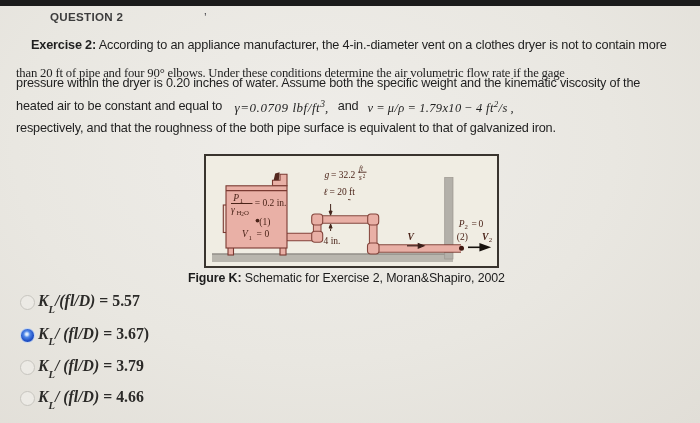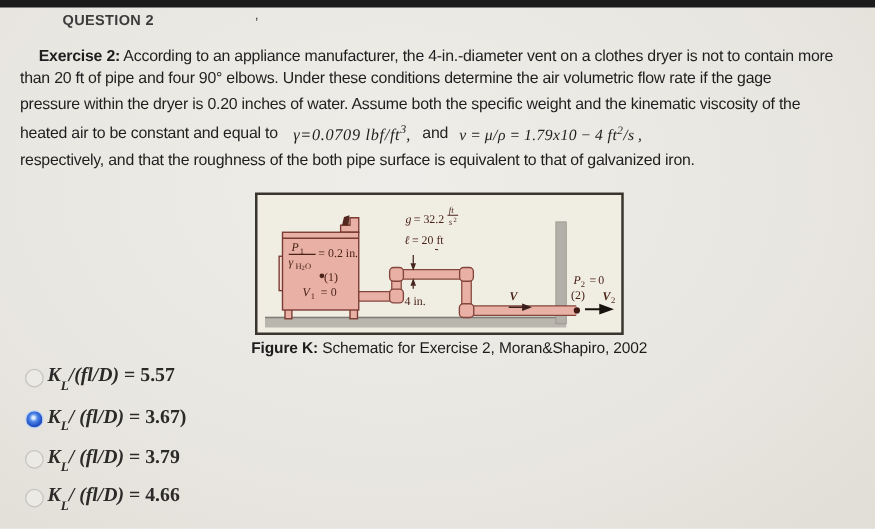--- a/index.html
+++ b/index.html
@@ -7,38 +7,38 @@
     width:700px;height:423px;overflow:hidden;position:relative;
     font-family:"Liberation Sans", sans-serif;
     background:radial-gradient(ellipse at 45% 35%, #efede9 0%, #e9e7e1 55%, #e1ded7 100%);
   }
   .topbar{position:absolute;left:0;top:0;width:700px;height:6px;background:#1b1b1b;}
   .qtitle{position:absolute;left:30px;top:10px;font-size:11.6px;font-weight:bold;color:#3c3c3c;letter-spacing:.3px;margin-left:20px;}
   .tick{position:absolute;left:204px;top:11px;font-size:12px;color:#4a4a50;}
   .line{position:absolute;left:16px;font-size:12.7px;letter-spacing:-0.18px;color:#1f1f1f;white-space:nowrap;line-height:14px;}
   .serA{font-family:"Liberation Serif", serif;font-style:italic;font-size:13px;letter-spacing:0.55px;position:relative;top:2.5px;margin-left:9px;}
   .serB{font-family:"Liberation Serif", serif;font-style:italic;font-size:12.5px;letter-spacing:0.35px;position:relative;top:2.5px;margin-left:9px;}
-  .cap{position:absolute;left:201px;top:271px;font-size:12.4px;letter-spacing:-0.1px;color:#1c1c1c;white-space:nowrap;}
+  .cap{position:absolute;left:188px;top:271px;font-size:12.4px;letter-spacing:-0.1px;color:#1c1c1c;white-space:nowrap;}
   .figbox{position:absolute;left:204px;top:154px;width:291px;height:110px;border:2.4px solid #39342e;background:#f0ede3;}
   .opt{position:absolute;left:20px;height:20px;}
   .radio{position:absolute;left:0;top:0;width:13px;height:13px;border-radius:50%;
      border:1.6px solid #c7c5bf;background:#eceae5;}
   .radio.sel{border:1.5px solid #c3d6f4;background:radial-gradient(circle at 45% 40%, #f2f8ff 0%, #cfe2fb 12%, #4f86e8 30%, #2050c4 62%, #1b42ae 100%);}
   .otext{position:absolute;left:18px;top:-3px;font-family:"Liberation Serif", serif;font-size:15.8px;font-weight:bold;font-style:italic;color:#2b2a28;white-space:nowrap;}
   .otext .sb{font-size:10.5px;font-style:italic;position:relative;top:6.5px;left:0px;}
   .otext .num{font-style:normal;}
 </style>
 </head>
 <body>
 <div class="topbar"></div>
 <div class="qtitle">QUESTION 2</div>
 <div class="tick">’</div>
 
 <div class="line" style="top:37.5px;padding-left:15px;"><b>Exercise 2:</b> According to an appliance manufacturer, the 4-in.-diameter vent on a clothes dryer is not to contain more</div>
-<div class="line" style="top:55px;">than 20 ft of pipe and four 90° elbows. Under these conditions determine the air volumetric flow rate if the gage</div>
+<div class="line" style="top:66px;font-family:Liberation Serif, serif;">than 20 ft of pipe and four 90° elbows. Under these conditions determine the air volumetric flow rate if the gage</div>
 <div class="line" style="top:75.5px;">pressure within the dryer is 0.20 inches of water. Assume both the specific weight and the kinematic viscosity of the</div>
 <div class="line" style="top:94.5px;">heated air to be constant and equal to <span class="serA">γ=0.0709 lbf/ft<sup style="font-size:9.5px;letter-spacing:0;">3</sup>,</span><span style="margin-left:9px;margin-top:48px;">and</span><span class="serB">ν = μ/ρ = 1.79x10 − 4 ft<sup style="font-size:9px;">2</sup>/s ,</span></div>
 <div class="line" style="top:120.5px;">respectively, and that the roughness of the both pipe surface is equivalent to that of galvanized iron.</div>
 
 <div class="figbox">
 <svg width="291" height="110" viewBox="0 0 291 110">
 
   <rect x="6" y="97.5" width="241" height="8.5" fill="#b9b6ae"></rect>
   <line x1="6" y1="98" x2="247" y2="98" stroke="#807d76" stroke-width="1.1"></line>
 

